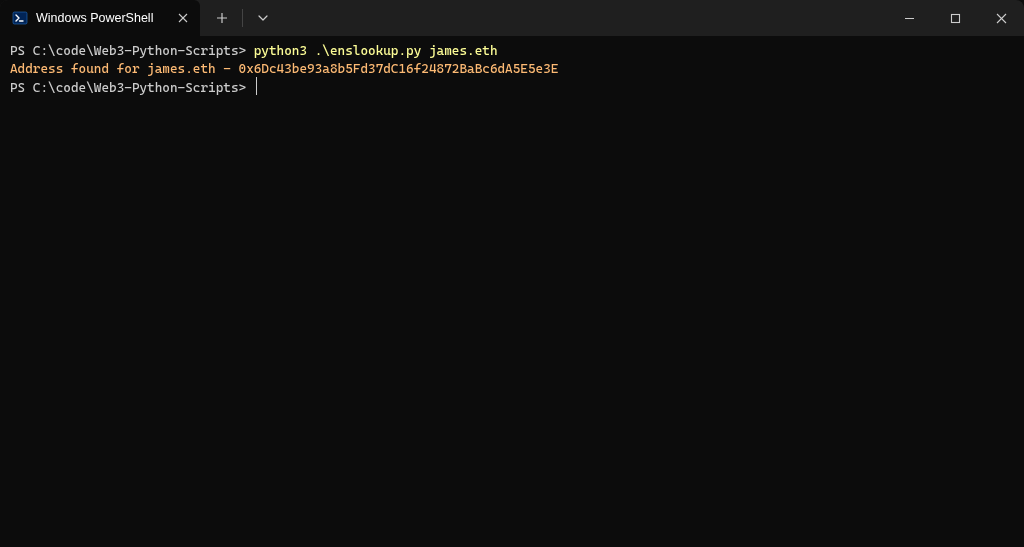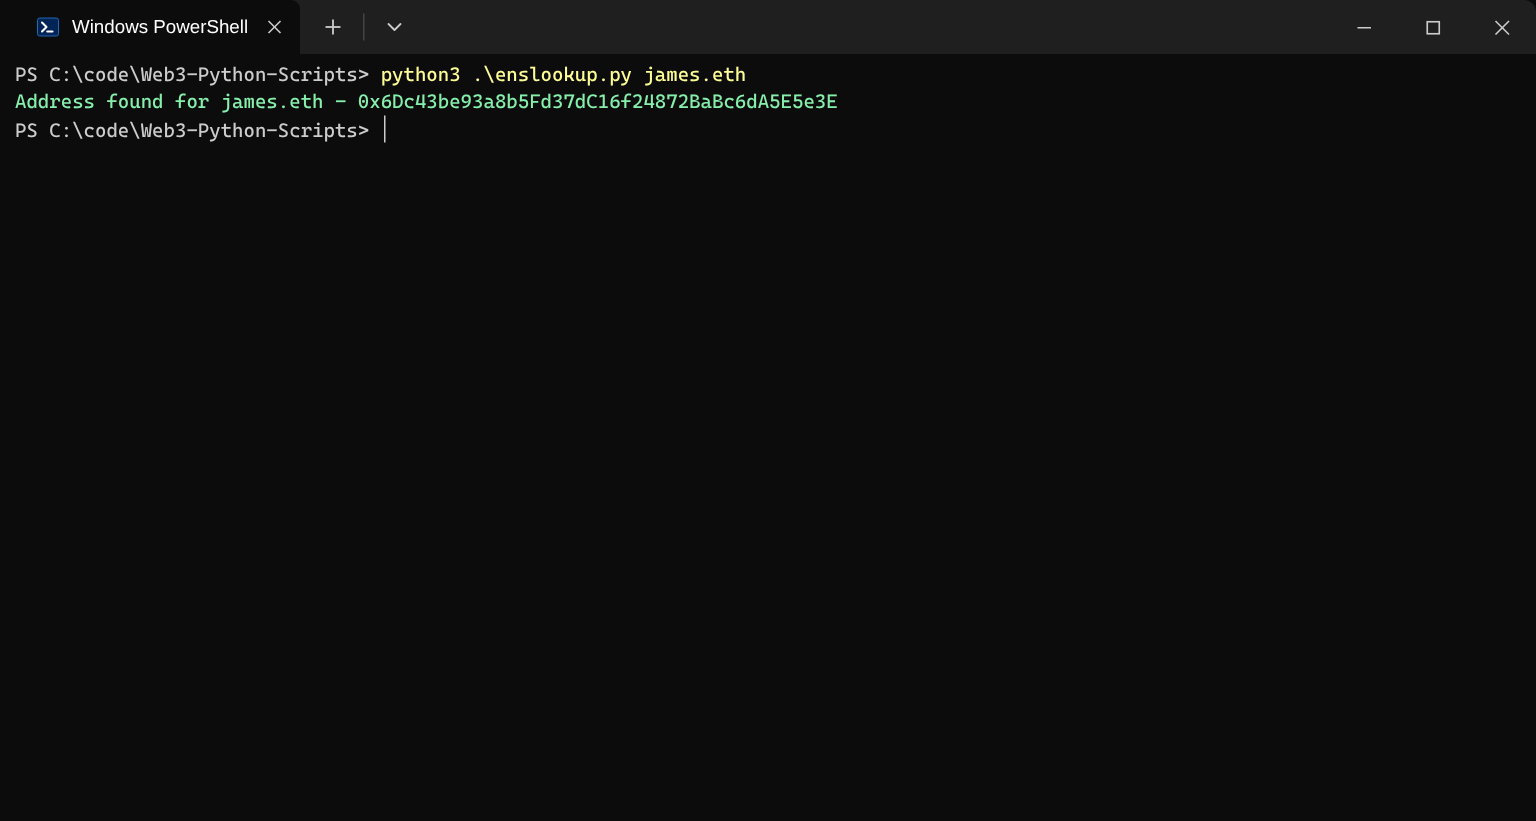--- a/index.html
+++ b/index.html
@@ -15,21 +15,21 @@
       height: 36px;
       background: #1f1f1f;
       display: flex;
       align-items: stretch;
       user-select: none;
     }
     .tab {
       display: flex;
       align-items: center;
       background: #0c0c0c;
-      padding: 0 8px 0 24px;
+      padding: 0 8px 0 12px;
       min-width: 200px;
       gap: 8px;
       position: relative;
       border-top-right-radius: 6px;
     }
     .tab-icon {
       width: 16px;
       height: 16px;
       display: flex;
       align-items: center;
@@ -91,21 +91,21 @@
       padding: 6px 10px;
       color: #cccccc;
       font-size: 13px;
       line-height: 1.35;
       white-space: pre;
       font-family: 'Cascadia Mono', 'Consolas', monospace;
     }
     .line { display: block; }
     .prompt-prefix { color: #cccccc; }
     .command-text { color: #fdfd96; }
-    .output-text { color: #86efac; }
+    .output-text { color: #fdba74; }
     .cursor-bar {
       display: inline-block;
       width: 1.5px;
       height: 18px;
       background: #cccccc;
       vertical-align: text-bottom;
       margin-left: 2px;
     }
   </style>
 </head>

